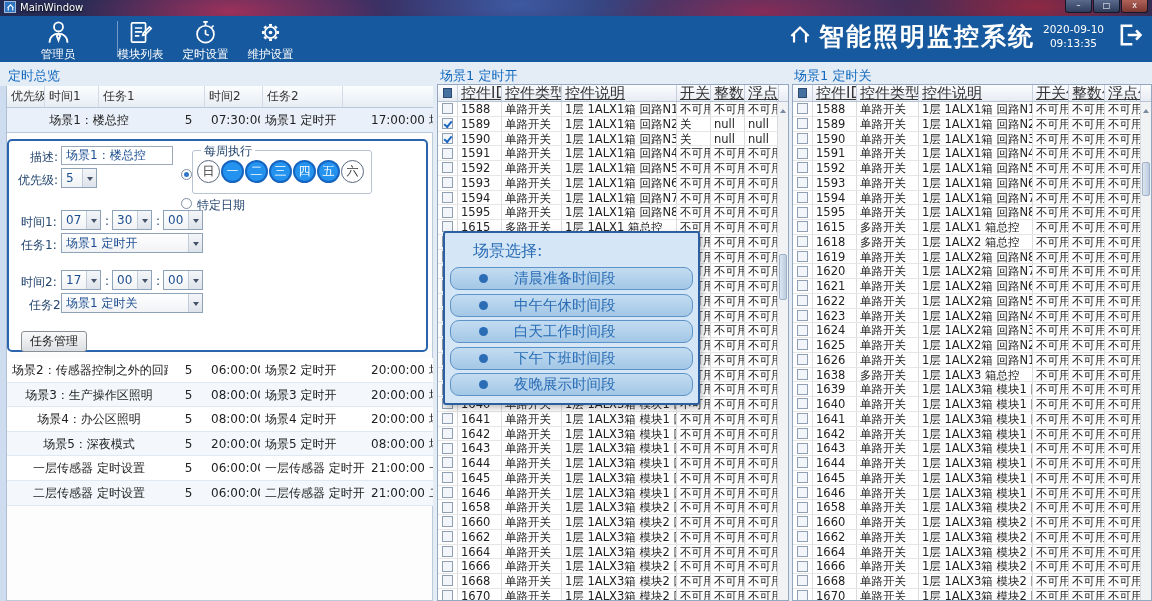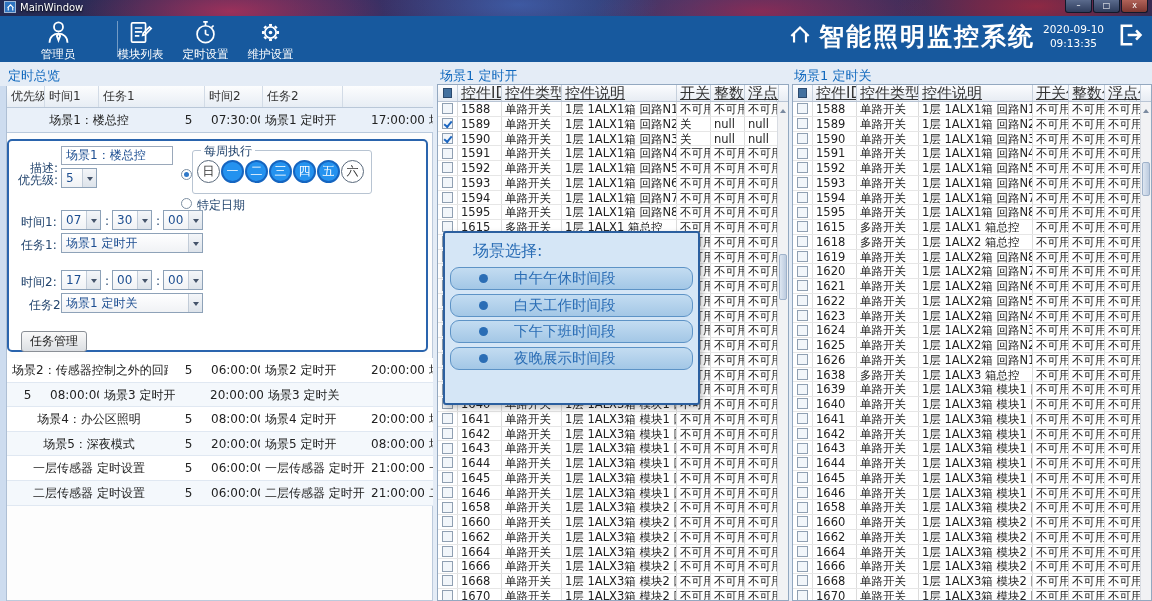--- a/index.html
+++ b/index.html
@@ -219,21 +219,21 @@
         <div class="ovcell" style="width: 161px; text-align: center;">场景1：楼总控</div>
         <div class="ovcell" style="width: 38px; text-align: center;">5</div>
         <div class="ovcell" style="width: 54px; text-align: left;">07:30:00</div>
         <div class="ovcell" style="width: 106px; text-align: left;">场景1 定时开</div>
         <div class="ovcell" style="width: 58px; text-align: left;">17:00:00</div>
         <div class="ovcell" style="width: 80px; text-align: left;">场景1 定时关</div>
       </div>
     </div>
 
   <div class="editor">
-    <span class="efield-label" style="left:21px;top:19px">描述:</span>
+    <span class="efield-label" style="left:21px;top:8px">描述:</span>
     <div class="tinput" style="left:52px;top:5px;width:112px"><span>场景1：楼总控</span></div>
     <span class="efield-label" style="left:9px;top:31px">优先级:</span>
     <div class="combo" style="left:52px;top:27px;width:36px">
         <span class="cval">5</span>
         <span class="carr"></span>
       </div>
 
     <span class="radio on" style="left:172px;top:28px"></span>
     <div class="weekgroup">
       <span class="weekgroup-legend">每周执行</span>
@@ -300,20 +300,21 @@
   <div id="ov-rows">
       <div class="ovrow">
         <div class="ovcell" style="width: 161px; text-align: center;">场景2：传感器控制之外的回路</div>
         <div class="ovcell" style="width: 38px; text-align: center;">5</div>
         <div class="ovcell" style="width: 54px; text-align: left;">06:00:00</div>
         <div class="ovcell" style="width: 106px; text-align: left;">场景2 定时开</div>
         <div class="ovcell" style="width: 58px; text-align: left;">20:00:00</div>
         <div class="ovcell" style="width: 80px; text-align: left;">场景2 定时关</div>
       </div>
       <div class="ovrow alt">
+        <div class="ovcell" style="width: 161px; text-align: center;">场景3：生产操作区照明</div>
         <div class="ovcell" style="width: 38px; text-align: center;">5</div>
         <div class="ovcell" style="width: 54px; text-align: left;">08:00:00</div>
         <div class="ovcell" style="width: 106px; text-align: left;">场景3 定时开</div>
         <div class="ovcell" style="width: 58px; text-align: left;">20:00:00</div>
         <div class="ovcell" style="width: 80px; text-align: left;">场景3 定时关</div>
       </div>
       <div class="ovrow">
         <div class="ovcell" style="width: 161px; text-align: center;">场景4：办公区照明</div>
         <div class="ovcell" style="width: 38px; text-align: center;">5</div>
         <div class="ovcell" style="width: 54px; text-align: left;">08:00:00</div>
@@ -1133,20 +1134,24 @@
       <span class="sarrow up"></span>
       <span class="sthumb" style="top:60px;height:34px"></span>
     </div>
   </div>
 
   <div class="popup">
     <div class="popup-title">场景选择:</div>
     <div id="popup-options">
         <div class="popup-btn">
           <div class="bullet"></div>
+          <div class="popup-btn-label">清晨准备时间段</div>
+        </div>
+        <div class="popup-btn">
+          <div class="bullet"></div>
           <div class="popup-btn-label">中午午休时间段</div>
         </div>
         <div class="popup-btn">
           <div class="bullet"></div>
           <div class="popup-btn-label">白天工作时间段</div>
         </div>
         <div class="popup-btn">
           <div class="bullet"></div>
           <div class="popup-btn-label">下午下班时间段</div>
         </div>

